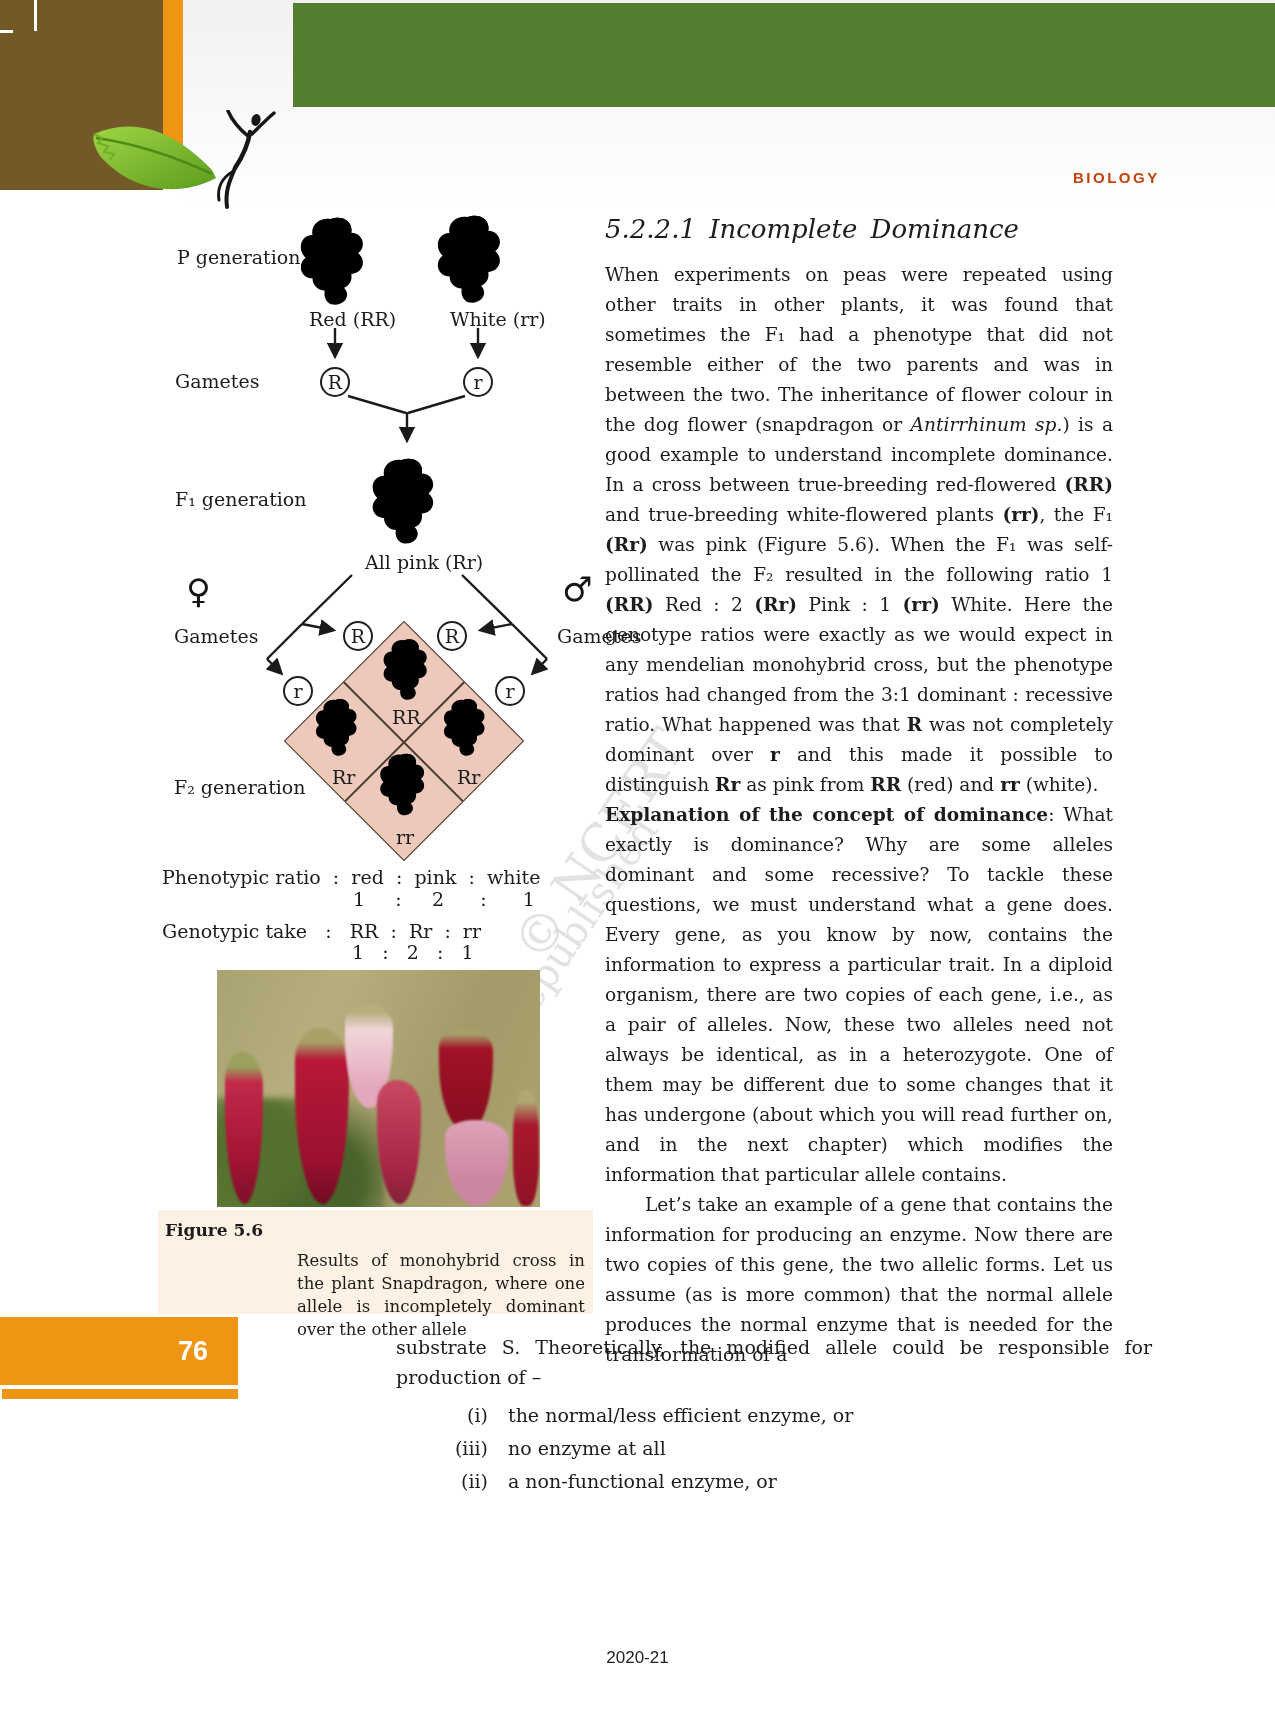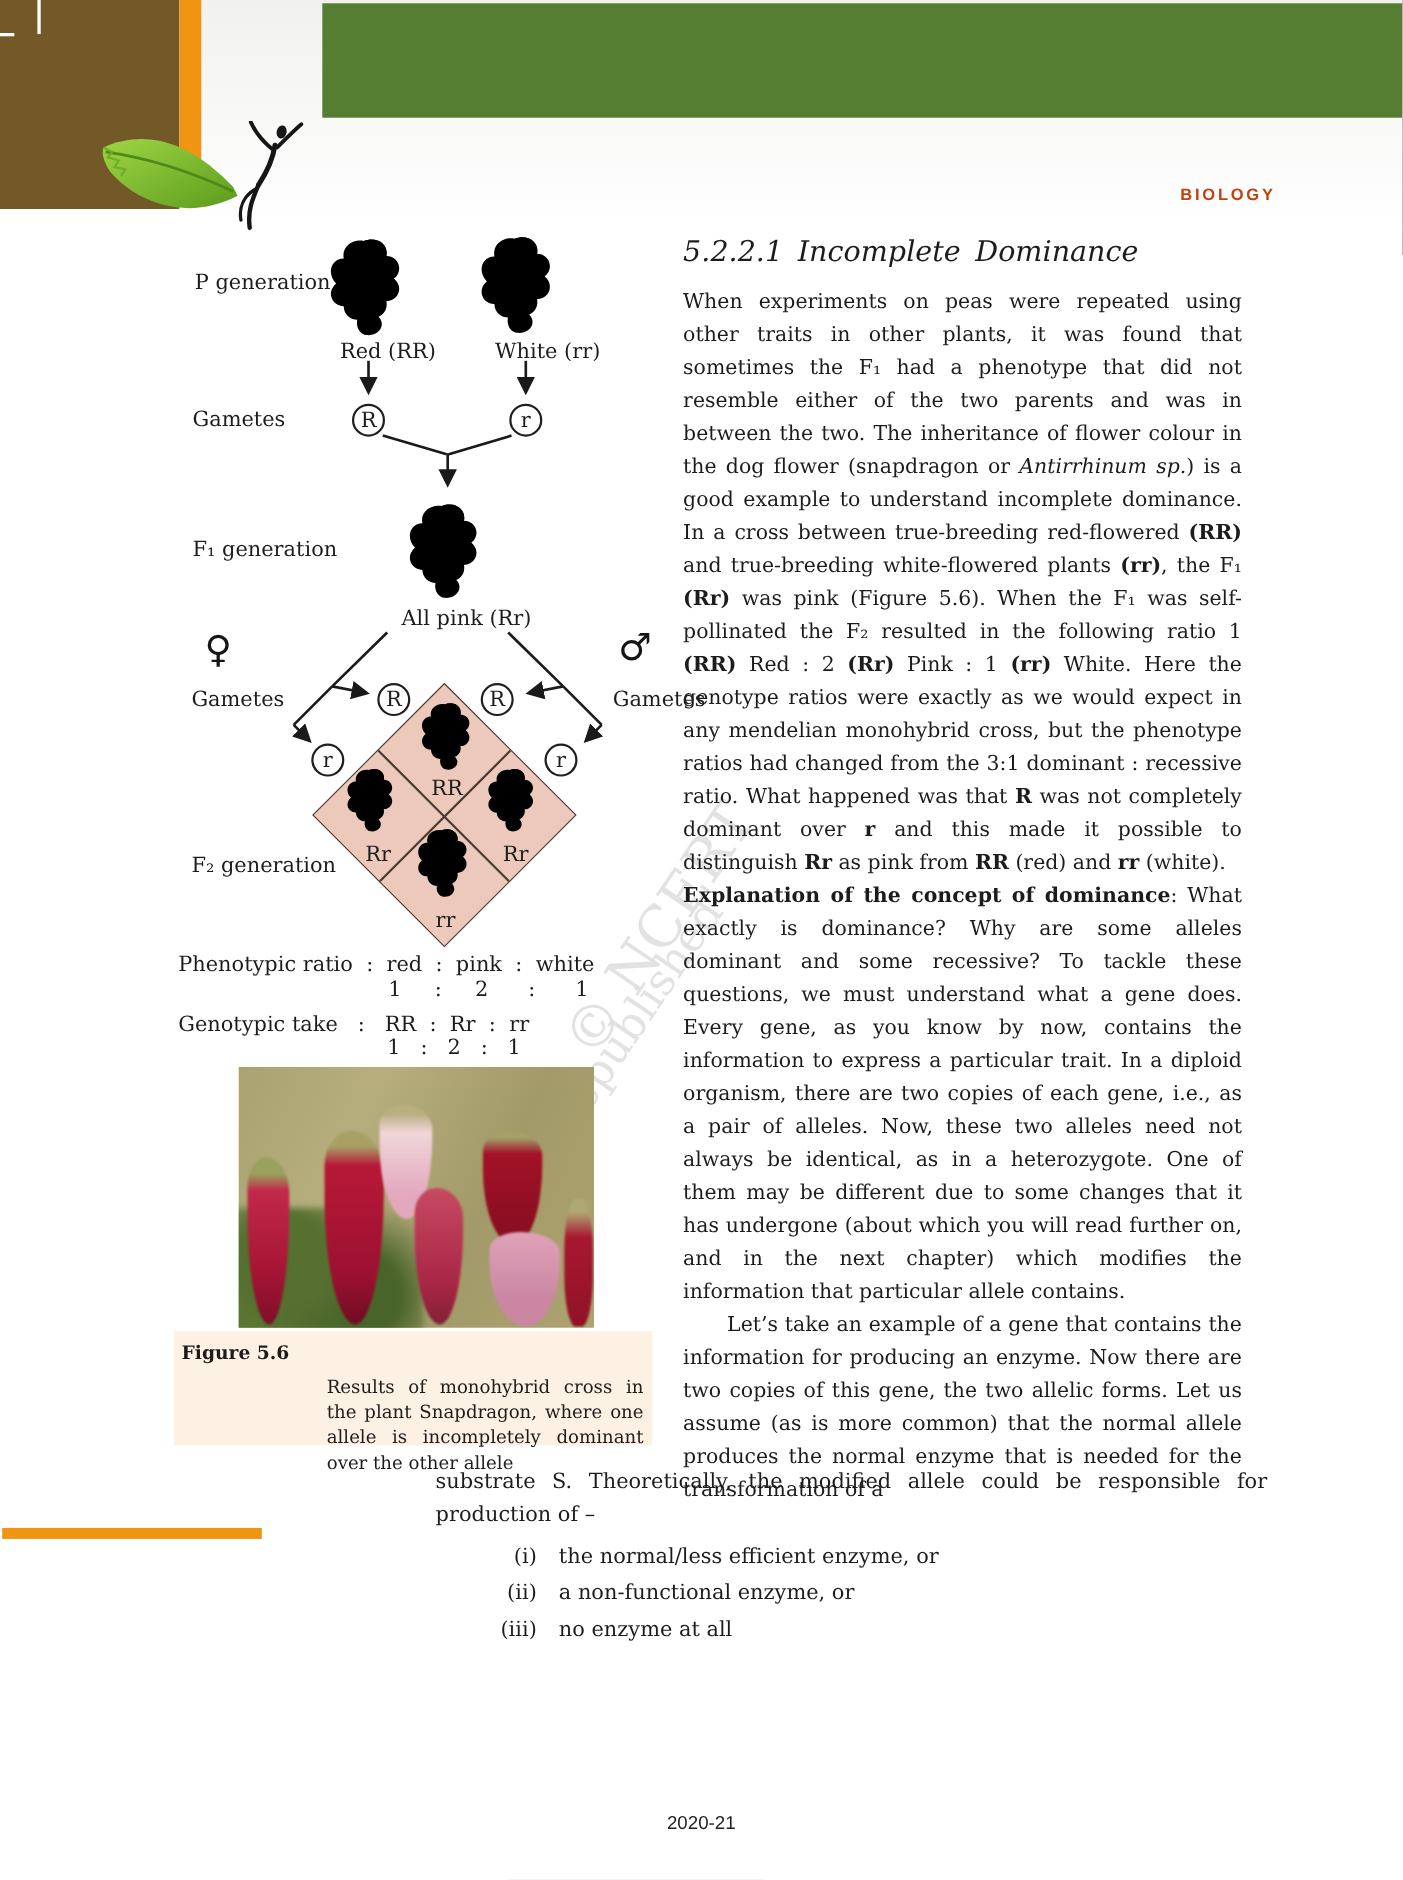--- a/index.html
+++ b/index.html
@@ -57,21 +57,21 @@
   .figure-label{left:165px;top:1220px;font-size:17px;font-weight:bold;}
   .caption-text{left:297px;top:1220px;width:288px;font-size:16.5px;line-height:23px;text-align:justify;margin-top:29px;}
   .page-badge{left:0;top:1317px;width:238px;height:68px;background:#ef9413;color:#ffffff;
               font-family:"Liberation Sans",sans-serif;font-size:27px;font-weight:bold;
               display:flex;align-items:center;justify-content:flex-end;padding-right:30px;box-sizing:border-box;}
   .orange-bar{left:2px;top:1389px;width:236px;height:10px;background:#ef9413;}
   .footer-year{left:0;top:1648px;width:1275px;text-align:center;
                font-family:"Liberation Sans",sans-serif;font-size:17px;color:#222;}
 
   
-  .article{left:621px;top:214px;width:508px;}
+  .article{left:605px;top:214px;width:508px;}
   .article h2{margin:0 0 16px 0;font-size:26px;font-weight:normal;font-style:italic;word-spacing:5px;}
   .article p{margin:0;font-size:18.6px;line-height:30px;text-align:justify;}
   .article p.indent{text-indent:40px;}
   .continuation{left:396px;top:1332px;width:756px;font-size:19px;line-height:30px;text-align:justify;}
   .enzyme-list{left:396px;top:1404px;width:760px;font-size:19px;}
   .enzyme-row{display:flex;height:33px;align-items:flex-start;}
   .enzyme-num{width:92px;text-align:right;flex:0 0 auto;}
   .enzyme-text{margin-left:20px;}
 </style>
 </head>
@@ -220,41 +220,44 @@
     <div class="spike sp" style="left:160px;top:110px;width:44px;height:124px;background:linear-gradient(#c74a62,#a92646 70%,#832138)"></div>
     <div class="spike sp" style="left:222px;top:58px;width:54px;height:104px;background:linear-gradient(#a5a06a 0 6%,#a31228 20%,#8c0e22 80%)"></div>
     <div class="spike sp" style="left:228px;top:150px;width:64px;height:86px;background:linear-gradient(#dfa3b8,#cb87a2 70%)"></div>
     <div class="spike" style="left:296px;top:120px;width:26px;height:116px;border-radius:40%;background:linear-gradient(#b0a874 0 10%,#a81830 30%,#901226)"></div>
   </div>
 
   <div class="abs caption-block"></div>
   <div class="abs figure-label">Figure 5.6</div>
   <div class="abs caption-text">Results of monohybrid cross in the plant Snapdragon, where one allele is incompletely dominant over the other allele</div>
 
+  <div class="abs page-badge">
+    <span>76</span>
+  </div>
   <div class="abs orange-bar"></div>
 
   <div class="abs article">
     <h2>5.2.2.1 Incomplete Dominance</h2>
     <p>When experiments on peas were repeated using other traits in other plants, it was found that sometimes the F₁ had a phenotype that did not resemble either of the two parents and was in between the two.  The inheritance of flower colour in the dog flower (snapdragon or <i>Antirrhinum sp.</i>) is a good example to understand incomplete dominance. In a cross between true-breeding red-flowered <b>(RR)</b> and true-breeding white-flowered plants <b>(rr)</b>,  the F₁ <b>(Rr)</b> was pink (Figure 5.6).  When the F₁ was self-pollinated the F₂ resulted in the following ratio 1 <b>(RR)</b> Red : 2 <b>(Rr)</b> Pink : 1 <b>(rr)</b> White. Here the genotype ratios were exactly as we would expect in any mendelian monohybrid cross, but the phenotype ratios had changed from the 3:1 dominant : recessive ratio. What happened was that <b>R</b> was not completely dominant over <b>r</b> and this made it possible to distinguish <b>Rr</b> as pink from <b>RR</b> (red) and <b>rr</b> (white).</p>
     <p><b>Explanation of the concept of dominance</b>: What exactly is dominance? Why are some alleles dominant and some recessive? To tackle these questions, we must understand what a gene does. Every gene, as you know by now, contains the information to express a particular trait. In a diploid organism, there are two copies of each gene, i.e., as a pair of alleles. Now, these two alleles need not always be identical, as in a heterozygote. One of them may be different due to some changes that it has undergone (about which you will read further on, and in the next chapter) which modifies the information that particular allele contains.</p>
     <p class="indent">Let’s take an example of a gene that contains the information for producing an enzyme. Now there are two copies of this gene, the two allelic forms. Let us assume (as is more common) that the normal allele produces the normal enzyme that is needed for the transformation of a</p>
   </div>
 
   <div class="abs continuation">substrate S. Theoretically, the modified allele could be responsible for production of –</div>
 
   <div class="abs enzyme-list">
     <div class="enzyme-row">
       <span class="enzyme-num">(i)</span>
       <span class="enzyme-text">the normal/less efficient enzyme, or</span>
     </div>
     <div class="enzyme-row">
+      <span class="enzyme-num">(iii)</span>
+      <span class="enzyme-text">no enzyme at all</span>
+    </div>
+    <div class="enzyme-row">
       <span class="enzyme-num">(ii)</span>
       <span class="enzyme-text">a non-functional enzyme, or</span>
     </div>
-    <div class="enzyme-row">
-      <span class="enzyme-num">(iii)</span>
-      <span class="enzyme-text">no enzyme at all</span>
-    </div>
   </div>
 
   <div class="abs footer-year">2020-21</div>
 
 </div>
 
 </body></html>

